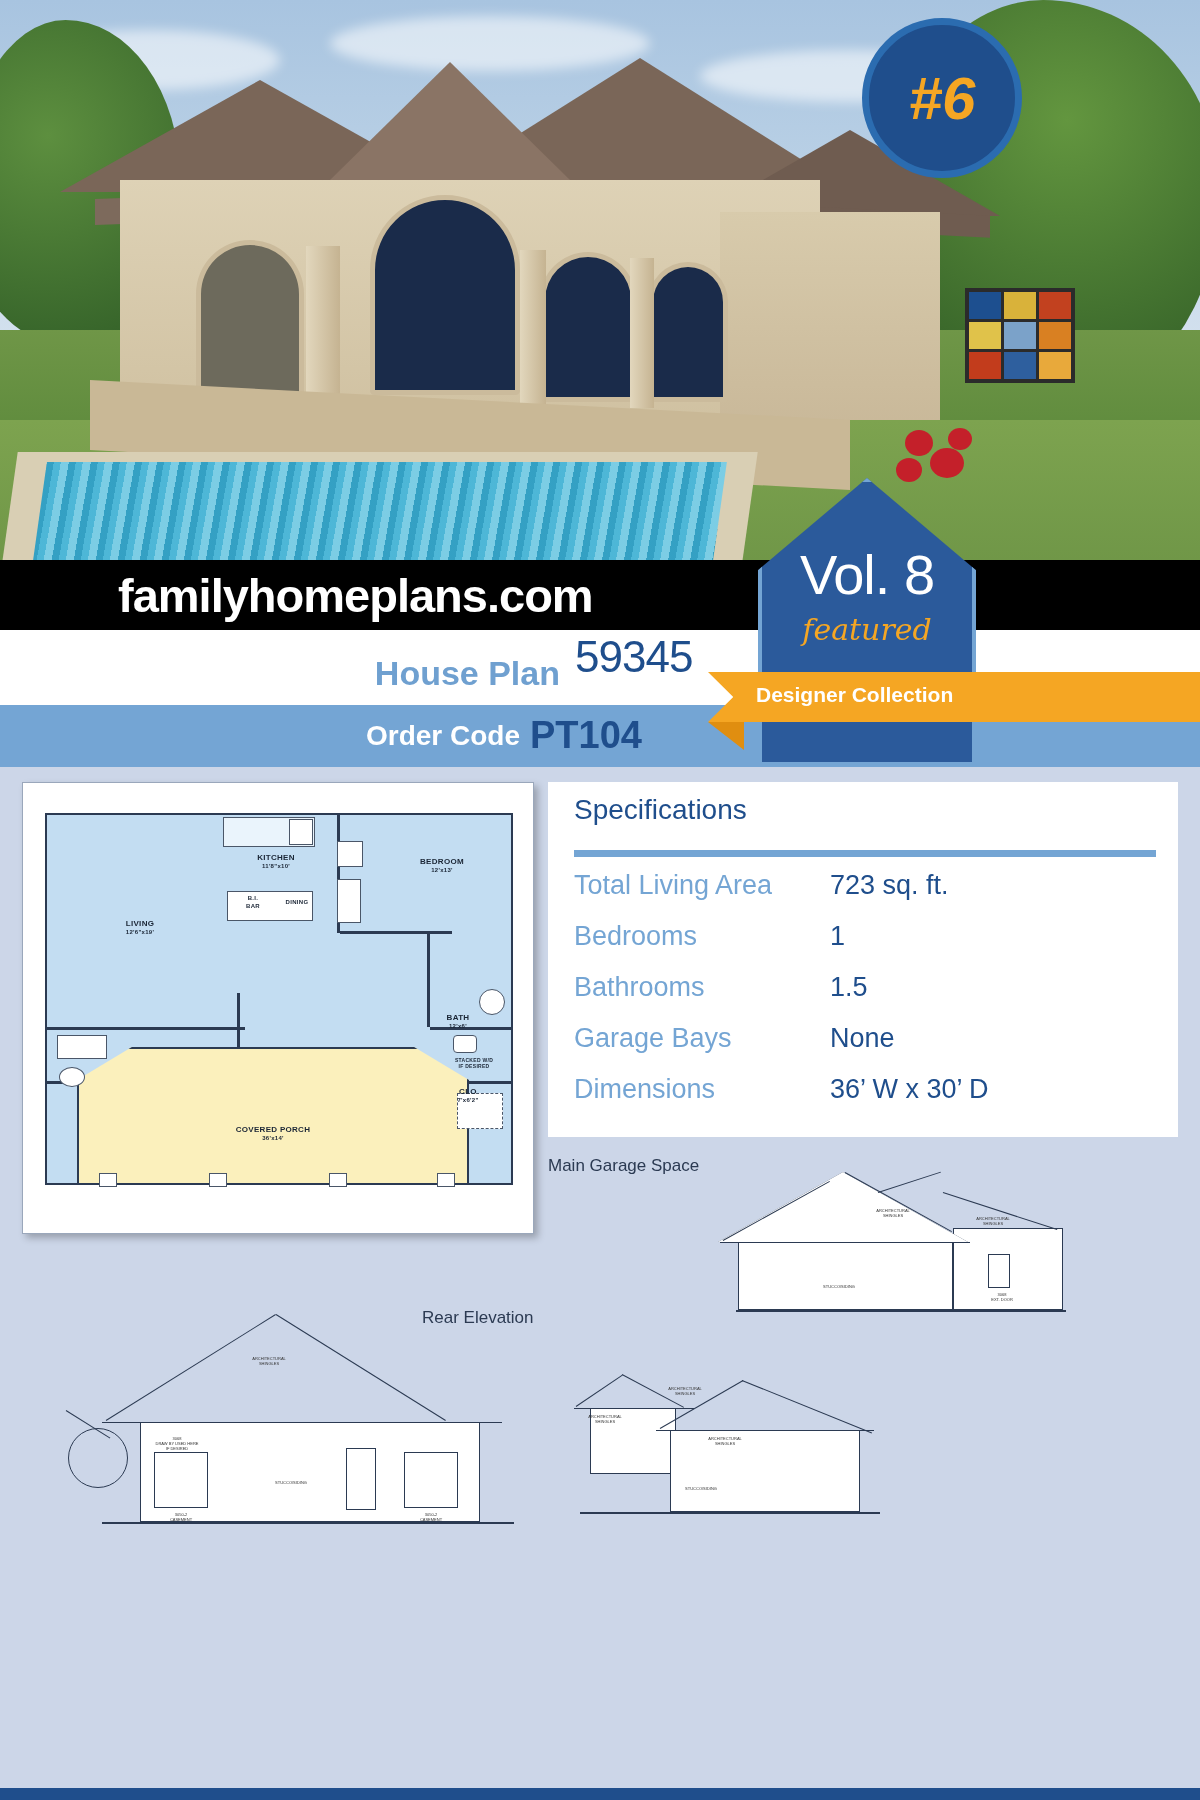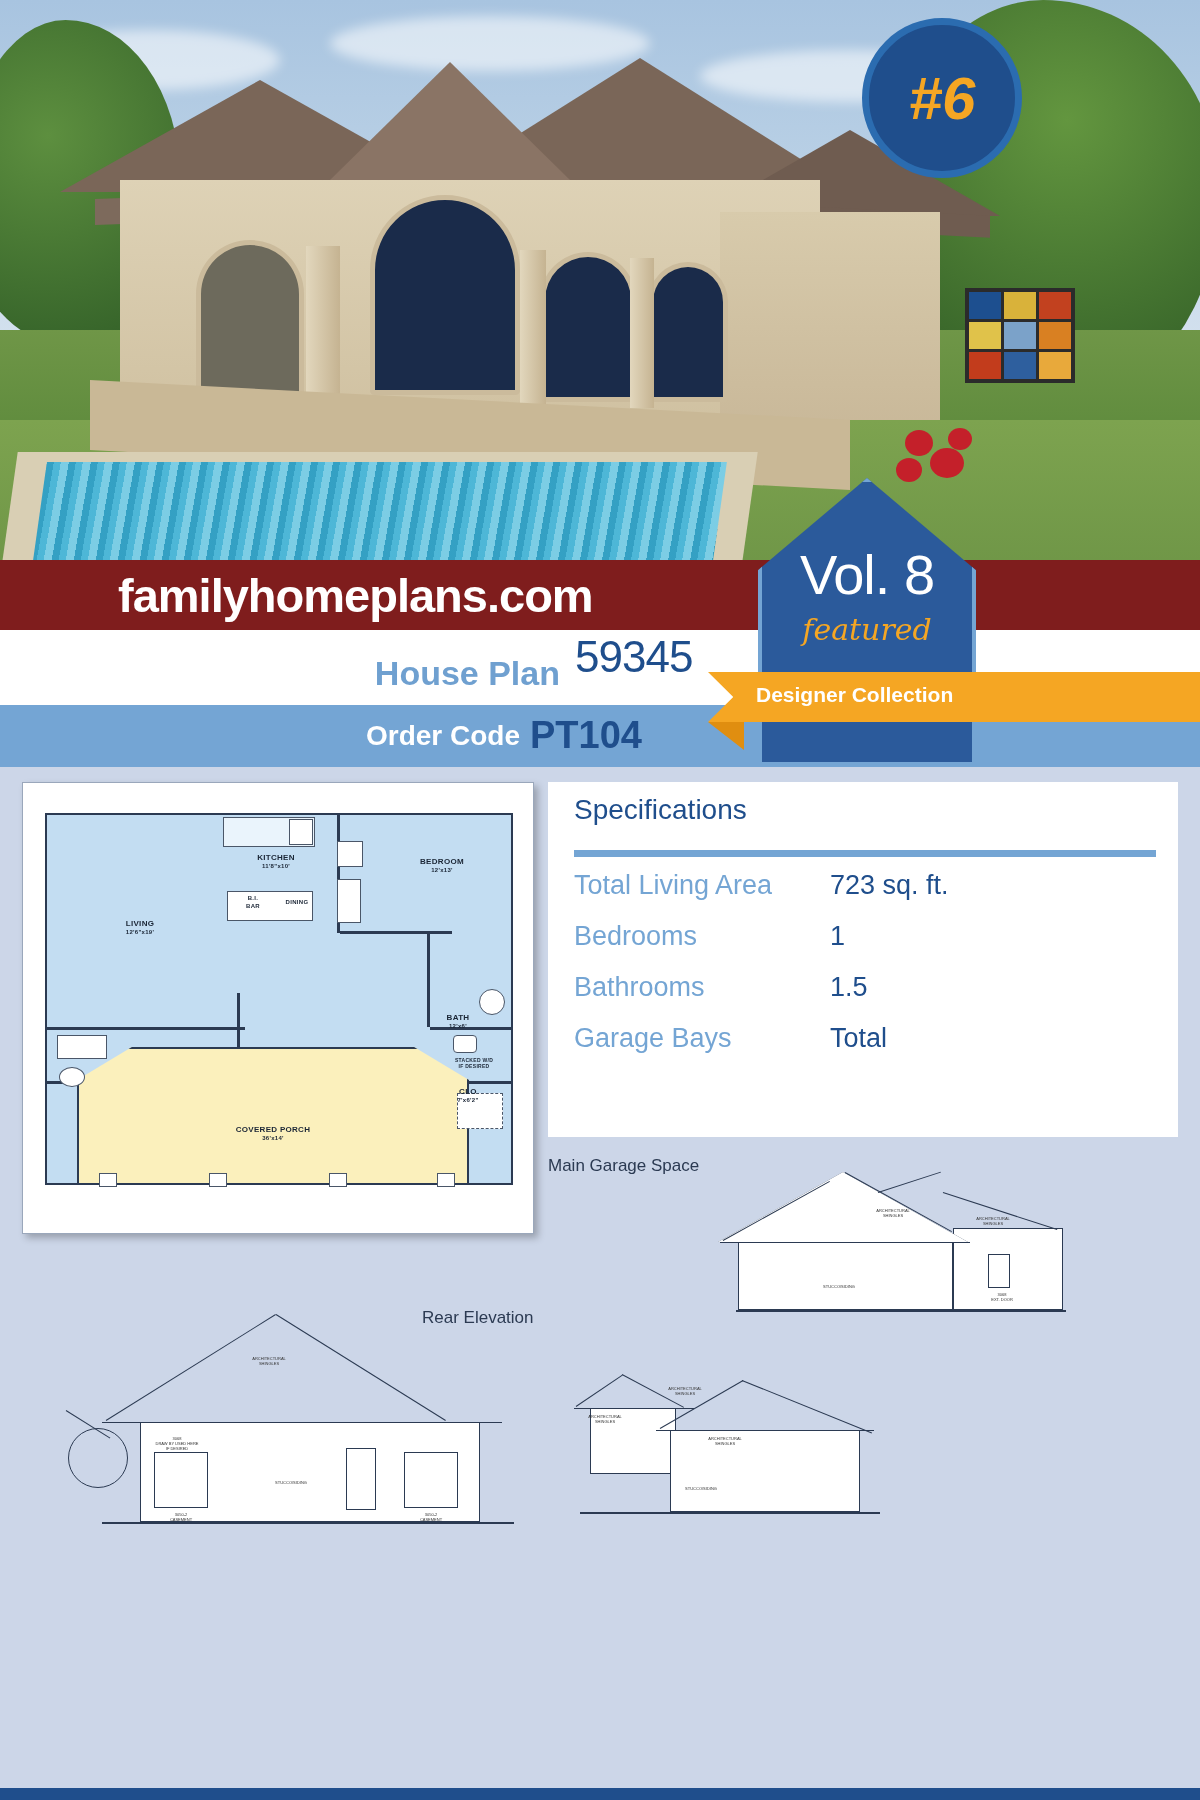--- a/index.html
+++ b/index.html
@@ -31,21 +31,21 @@
   .roof-band { position:absolute; background:#7d6a5c; }
   .gable { position:absolute; left:330px; top:62px; width:0;height:0;
       border-left:120px solid transparent;border-right:120px solid transparent;border-bottom:118px solid #8a7465; }
   .arch { position:absolute; background:#1a2b4a; border-radius:100px 100px 6px 6px; border:5px solid #cbbb9c; }
   .col { position:absolute; background: linear-gradient(90deg,#e2d7bd,#c5b391); }
   .art { position:absolute; left:965px; top:288px; width:110px; height:95px; background:#2b2b2b;
       display:grid; grid-template-columns:1fr 1fr 1fr; gap:3px; padding:4px; }
   .flower { position:absolute; border-radius:50%; background:#c4202a; }
 
   
-  .brandbar { position:absolute; left:0; top:560px; width:1200px; height:70px; background:#7f1d1d; }
+  .brandbar { position:absolute; left:0; top:560px; width:1200px; height:70px; background:#000000; }
   .brandbar .brand { position:absolute; left:118px; top:8px; font-size:47px; font-weight:bold; color:#fff; letter-spacing:-1px; }
 
   .planbar { position:absolute; left:0; top:630px; width:1200px; height:75px; background:#ffffff; }
   .planbar .lbl { position:absolute; right:640px; top:24px; font-size:34px; font-weight:bold; color:#6fa0d0; }
   .planbar .num { position:absolute; left:575px; top:2px; font-size:44px; font-weight:normal; color:#1f4e8c; letter-spacing:-1px; }
 
   .orderbar { position:absolute; left:0; top:705px; width:1200px; height:62px; background:#74a5d4; }
   .orderbar .lbl { position:absolute; right:680px; top:15px; font-size:28px; font-weight:bold; color:#ffffff; }
   .orderbar .code { position:absolute; left:530px; top:9px; font-size:38px; font-weight:bold; color:#1f4e8c; }
 
@@ -257,21 +257,25 @@
   <div class="srow" style="top:139px;">
     <span class="k">Bedrooms</span>
     <span class="v">1</span>
   </div>
   <div class="srow" style="top:190px;">
     <span class="k">Bathrooms</span>
     <span class="v">1.5</span>
   </div>
   <div class="srow" style="top:241px;">
     <span class="k">Garage Bays</span>
-    <span class="v">Total</span>
+    <span class="v">None</span>
+  </div>
+  <div class="srow" style="top:292px;">
+    <span class="k">Dimensions</span>
+    <span class="v">36’ W x 30’ D</span>
   </div>
 </div>
 
 <div class="elev" style="left:548px;top:1150px;width:640px;height:200px;">
   <div class="cap" style="left:0px;top:6px;">Main Garage Space</div>
 
   <div class="ebox" style="left:190px;top:92px;width:215px;height:68px;"></div>
   <div class="ebox" style="left:405px;top:78px;width:110px;height:82px;"></div>
   <div class="eroof" style="left:170px;top:22px;border-left:125px solid transparent;border-right:125px solid transparent;border-bottom:70px solid #fff;filter:drop-shadow(0 0 0 #2b3a52);"></div>
   <div class="eline" style="left:172px;top:92px;width:250px;height:1px;"></div>

